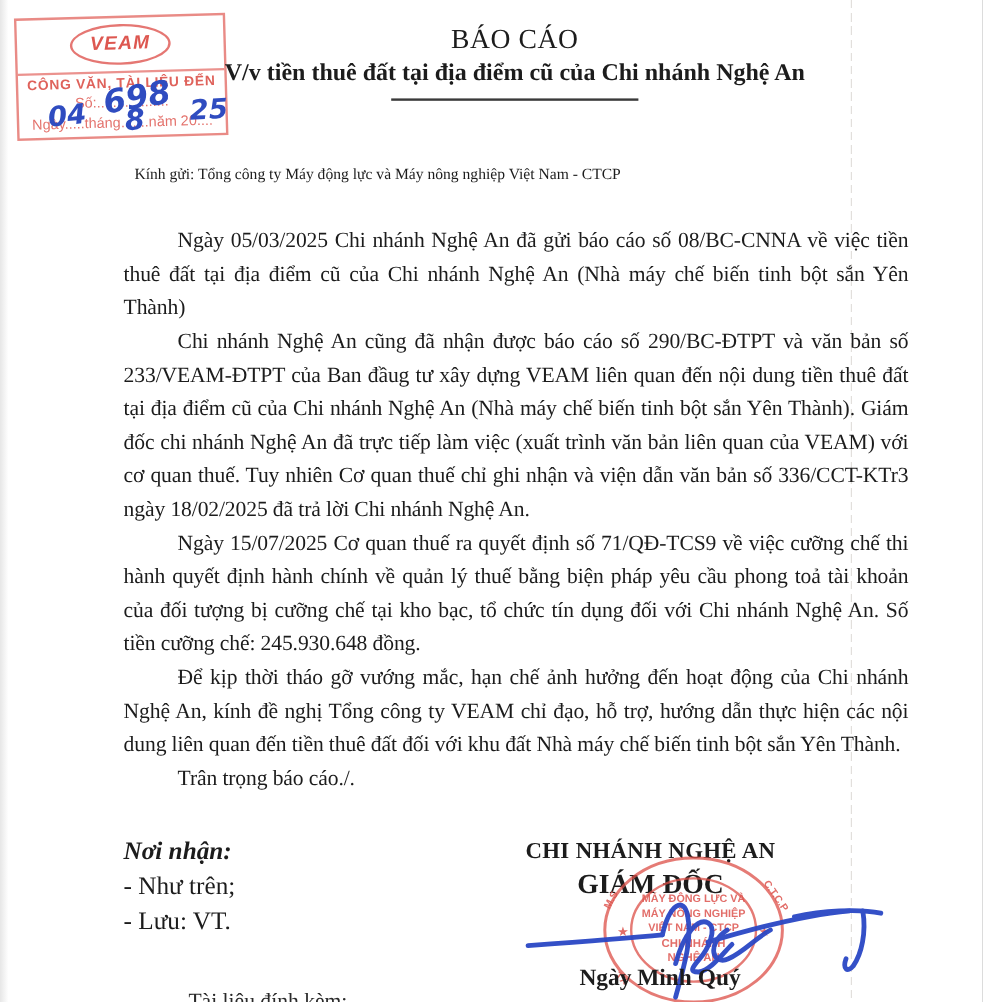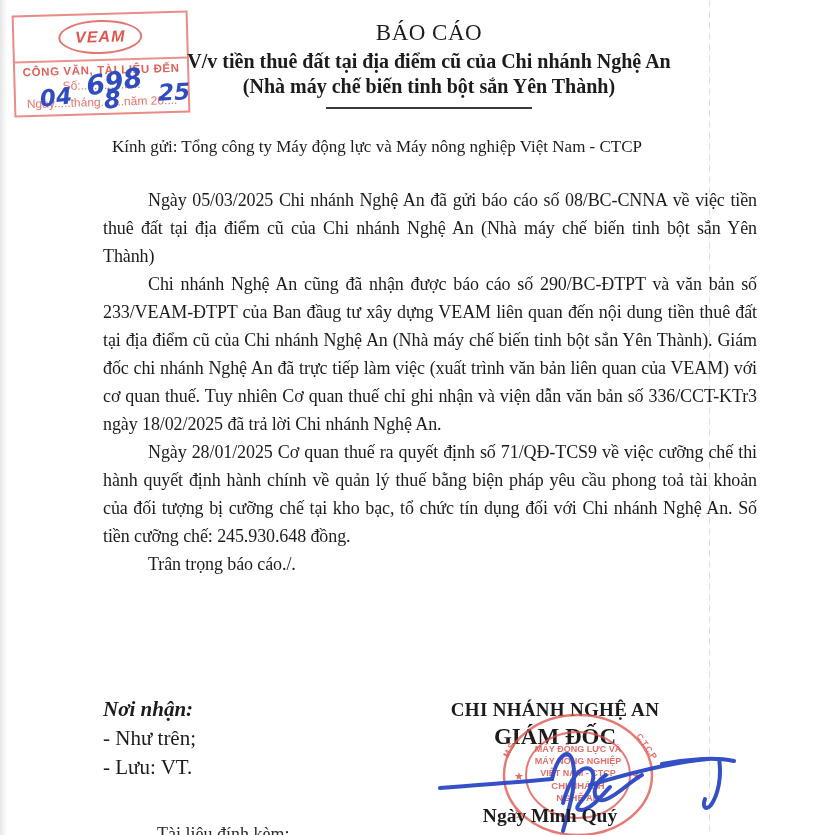--- a/index.html
+++ b/index.html
@@ -56,38 +56,38 @@
   .hw-mon {left:104px;top:88px; font-size:24px; transform:rotate(-4deg);}
   .hw-year{left:158px;top:81px; font-size:23px; transform:rotate(-3deg);}
 
   
   .header{position:absolute;left:103px;top:20px;width:652px;text-align:center;}
   .header .t1{font-size:23px;font-weight:normal;letter-spacing:.5px;}
   .header .t2{font-size:20px;font-weight:bold;margin-top:4px;}
   .header .t3{font-size:20px;font-weight:bold;margin-top:2px;}
   .header .rule{width:206px;height:0;border-top:2px solid #3a3a3a;margin:9px auto 0;}
 
-  .salutation{position:absolute;left:112px;top:137px;font-size:17px;}
+  .salutation{position:absolute;left:112px;top:137px;font-size:13px;}
 
   
   .body-block{
     position:absolute;left:103px;top:186px;width:654px;
     font-size:18px;line-height:28px;letter-spacing:-0.1px;
     text-align:justify;
   }
   .body-block p{margin:0;text-indent:45px;}
   .body-block p.closing{text-align:left;}
 
   
   .recipients{position:absolute;left:103px;top:697px;font-size:21px;}
   .recipients .head{font-weight:bold;font-style:italic;}
   .recipients .item{margin-top:4px;line-height:25px;}
   .attachment{position:absolute;left:157px;top:824px;font-size:18px;color:#2a2a2a;}
 
-  .sig-head{position:absolute;left:400px;top:699px;width:310px;text-align:center;}
+  .sig-head{position:absolute;left:387px;top:699px;width:310px;text-align:center;}
   .sig-head .org{font-size:19px;font-weight:bold;letter-spacing:.3px;}
   .sig-head .role{font-size:23px;font-weight:bold;margin-top:3px;}
   .sig-name{position:absolute;left:430px;top:805px;width:240px;text-align:center;
     font-size:19.5px;font-weight:bold;}
 
   
   .round-stamp{position:absolute;left:490px;top:710px;pointer-events:none;}
   .sig-svg{position:absolute;left:430px;top:733px;pointer-events:none;}
 </style>
 </head>
@@ -109,30 +109,30 @@
   </div>
 
   <div class="hand hw-so">698</div>
   <div class="hand hw-day">04</div>
   <div class="hand hw-mon">8</div>
   <div class="hand hw-year">25</div>
 
   <div class="header">
     <div class="t1">BÁO CÁO</div>
     <div class="t2">V/v tiền thuê đất tại địa điểm cũ của Chi nhánh Nghệ An</div>
-    <div class="t3">(Nhà máy chế biến tinh bột sắn Yên Thành)</div>
     <div class="rule"></div>
   </div>
 
   <div class="salutation">Kính gửi: Tổng công ty Máy động lực và Máy nông nghiệp Việt Nam - CTCP</div>
 
   <div class="body-block">
     <p>Ngày 05/03/2025 Chi nhánh Nghệ An đã gửi báo cáo số 08/BC-CNNA về việc tiền thuê đất tại địa điểm cũ của Chi nhánh Nghệ An (Nhà máy chế biến tinh bột sắn Yên Thành)</p>
     <p>Chi nhánh Nghệ An cũng đã nhận được báo cáo số 290/BC-ĐTPT và văn bản số 233/VEAM-ĐTPT của Ban đầug tư xây dựng VEAM liên quan đến nội dung tiền thuê đất tại địa điểm cũ của Chi nhánh Nghệ An (Nhà máy chế biến tinh bột sắn Yên Thành). Giám đốc chi nhánh Nghệ An đã trực tiếp làm việc (xuất trình văn bản liên quan của VEAM) với cơ quan thuế. Tuy nhiên Cơ quan thuế chỉ ghi nhận và viện dẫn văn bản số 336/CCT-KTr3 ngày 18/02/2025 đã trả lời Chi nhánh Nghệ An.</p>
-    <p>Ngày 28/01/2025 Cơ quan thuế ra quyết định số 71/QĐ-TCS9 về việc cưỡng chế thi hành quyết định hành chính về quản lý thuế bằng biện pháp yêu cầu phong toả tài khoản của đối tượng bị cưỡng chế tại kho bạc, tổ chức tín dụng đối với Chi nhánh Nghệ An. Số tiền cưỡng chế: 245.930.648 đồng.</p>
+    <p>Ngày 15/07/2025 Cơ quan thuế ra quyết định số 71/QĐ-TCS9 về việc cưỡng chế thi hành quyết định hành chính về quản lý thuế bằng biện pháp yêu cầu phong toả tài khoản của đối tượng bị cưỡng chế tại kho bạc, tổ chức tín dụng đối với Chi nhánh Nghệ An. Số tiền cưỡng chế: 245.930.648 đồng.</p>
+    <p>Để kịp thời tháo gỡ vướng mắc, hạn chế ảnh hưởng đến hoạt động của Chi nhánh Nghệ An, kính đề nghị Tổng công ty VEAM chỉ đạo, hỗ trợ, hướng dẫn thực hiện các nội dung liên quan đến tiền thuê đất đối với khu đất Nhà máy chế biến tinh bột sắn Yên Thành.</p>
     <p class="closing">Trân trọng báo cáo./.</p>
   </div>
 
   <div class="recipients">
     <div class="head">Nơi nhận:</div>
     <div class="item">- Như trên;</div>
     <div class="item">- Lưu: VT.</div>
   </div>
   <div class="attachment">Tài liệu đính kèm:</div>
 

